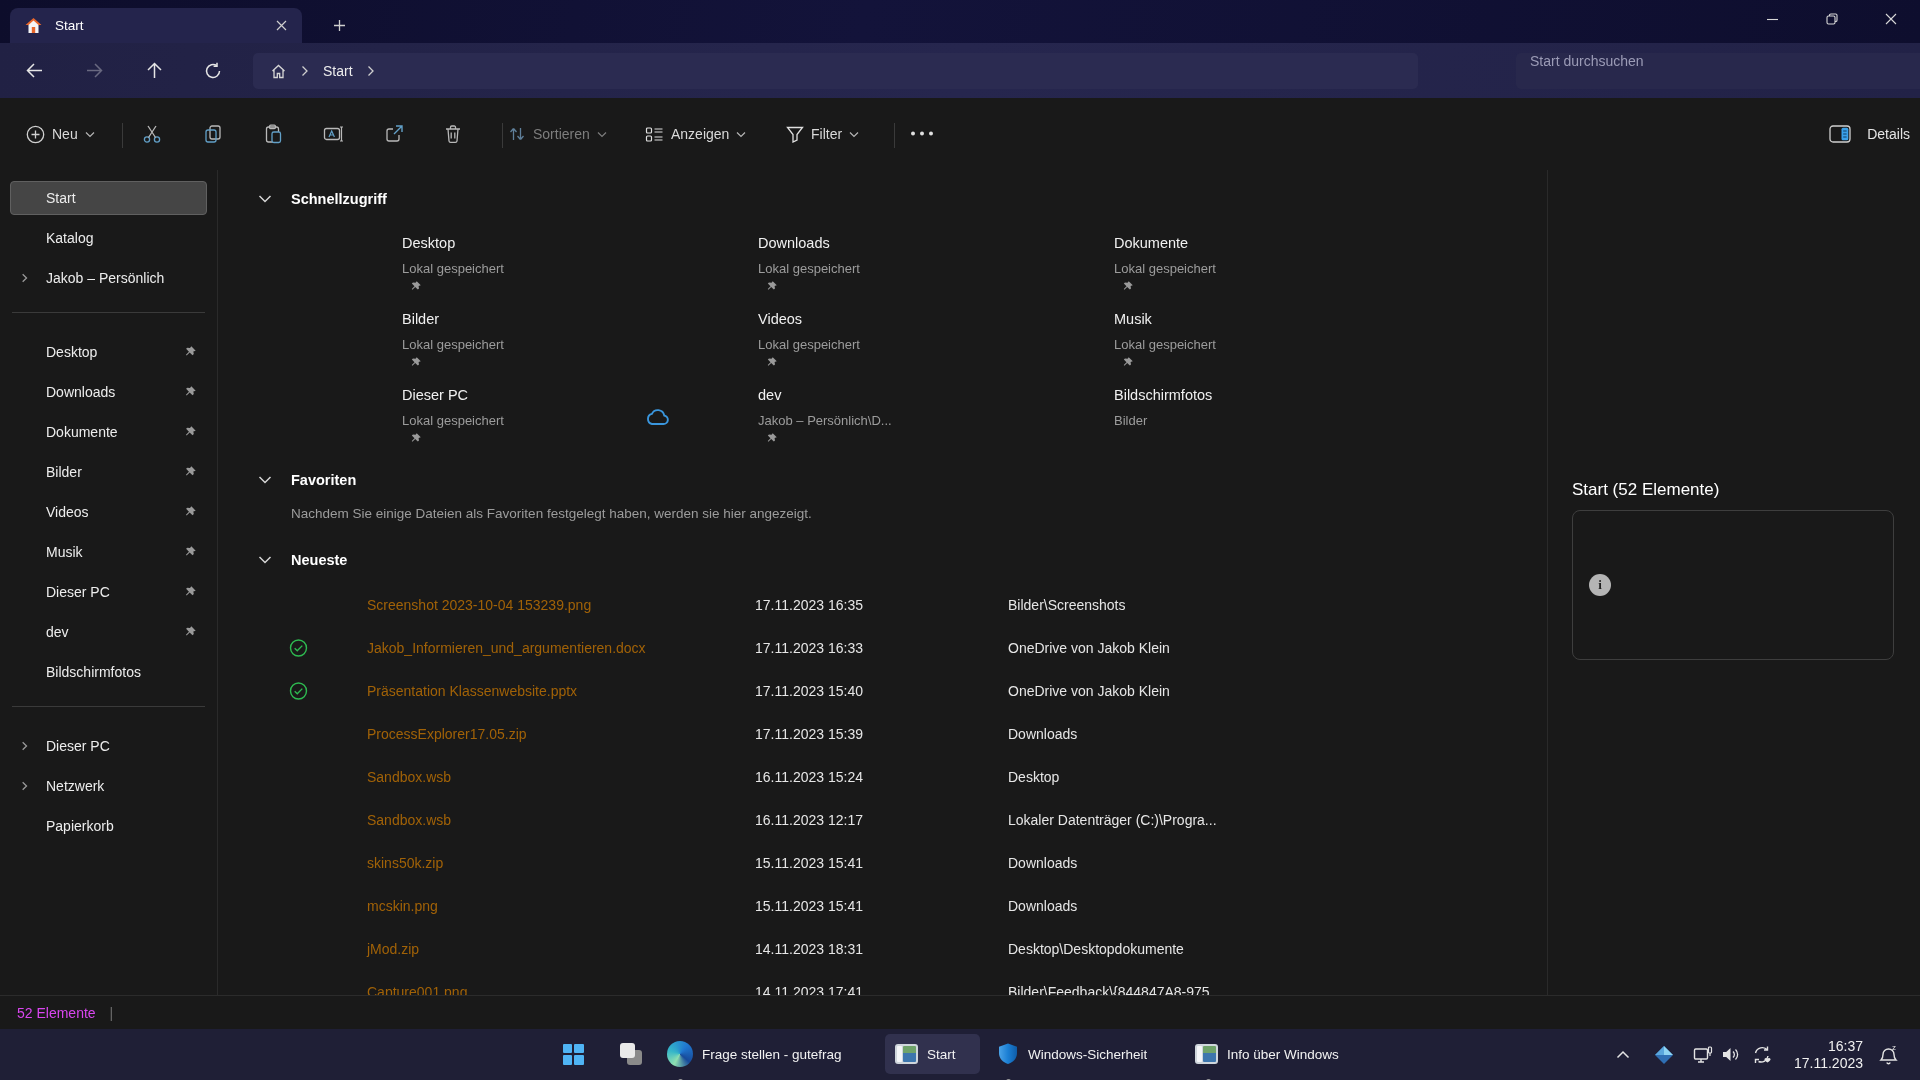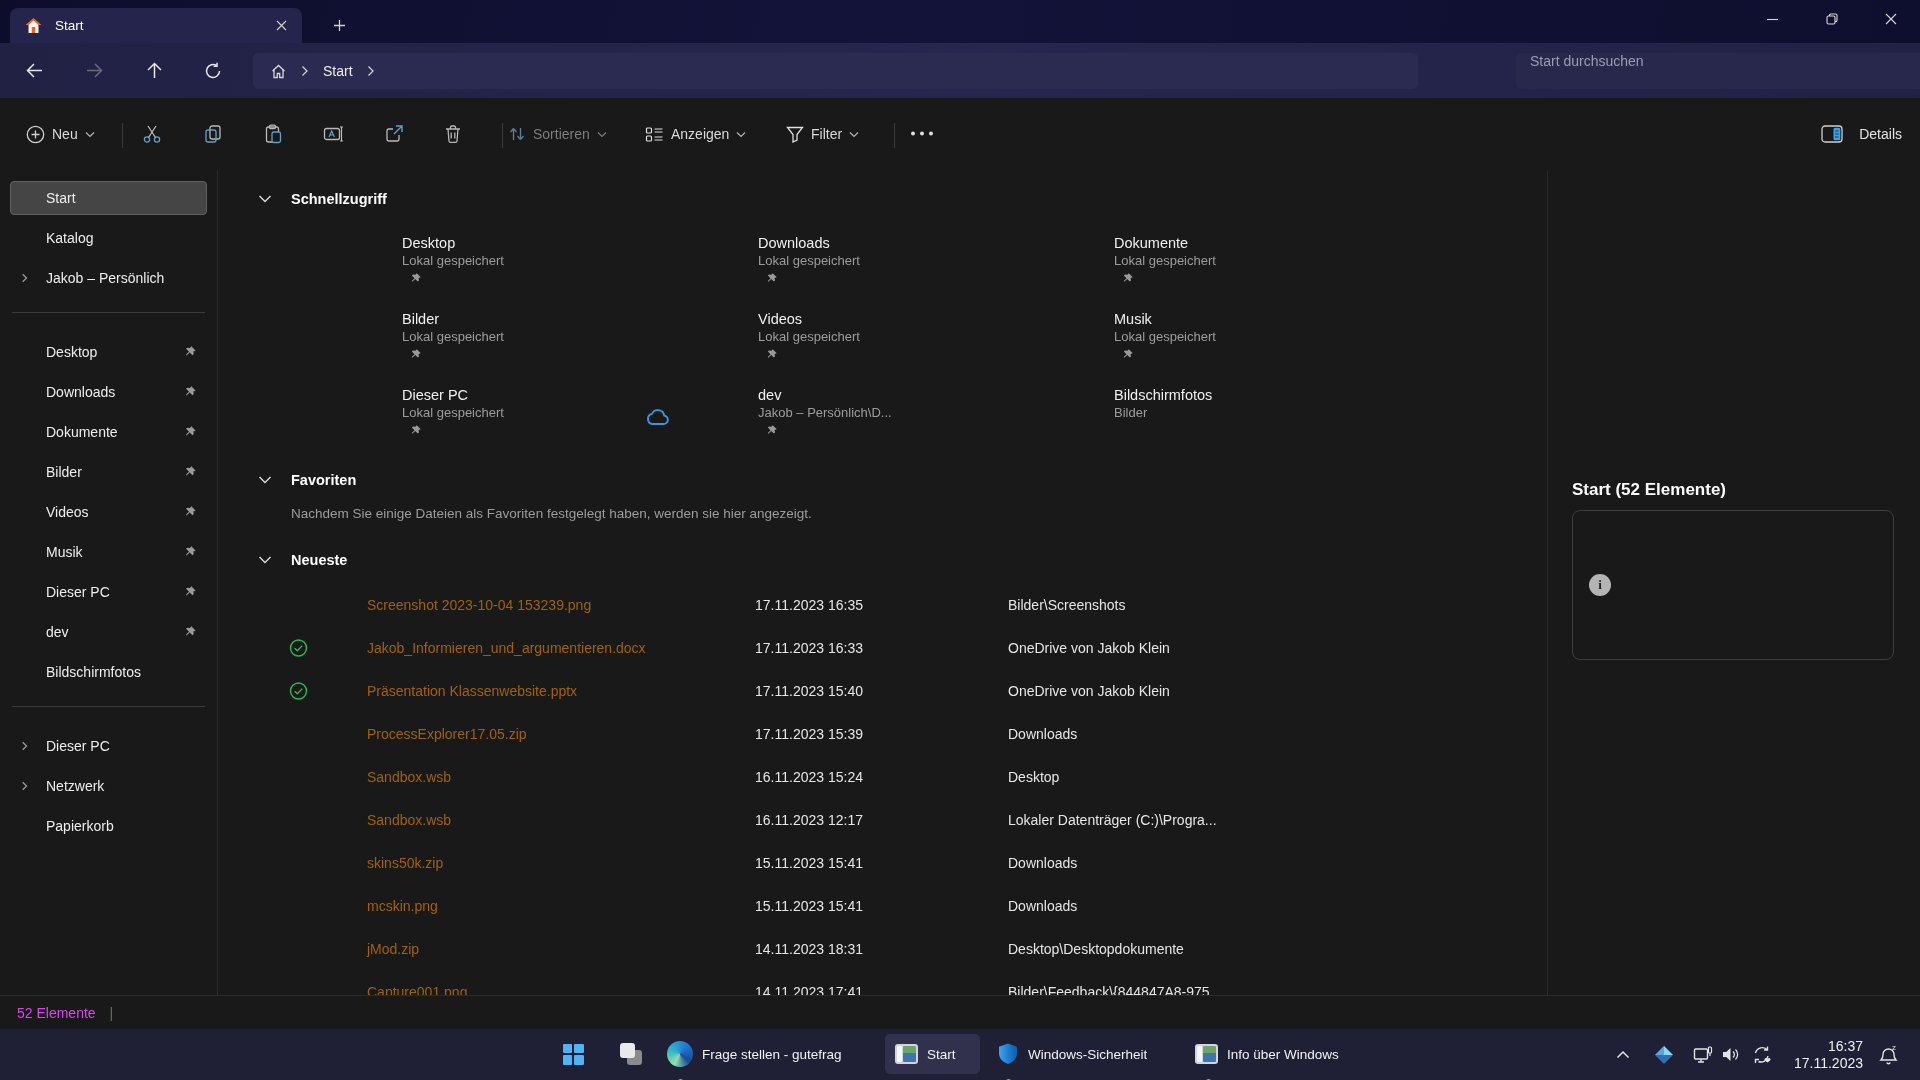--- a/index.html
+++ b/index.html
@@ -29,21 +29,21 @@
   .searchbox input::placeholder{color:#9b9bb6}
   .search-ico{margin:0 13px;display:flex}
 
   
   .toolbar{position:absolute;top:98px;left:0;width:100%;height:72px;background:#191919}
   .tbi{position:absolute;top:26px;display:flex}
   .tgroup{position:absolute;top:22px;height:28px;display:flex;align-items:center;gap:7px;font-size:14px}
   .tsep{position:absolute;top:25px;width:1px;height:25px;background:#3a3a3a}
   .lbl{color:#d9d9d9}
   .lbl-dis{color:#7d7d7d}
-  .details-btn{position:absolute;right:18px;top:22px;height:28px;display:flex;align-items:center;gap:16px;font-size:14px;color:#e4e4e4}
+  .details-btn{position:absolute;right:10px;top:22px;height:28px;display:flex;align-items:center;gap:16px;font-size:14px;color:#e4e4e4}
 
   
   .bodyarea{position:absolute;top:170px;left:0;width:1920px;height:825px;overflow:hidden}
 
   
   .sidebar{position:absolute;left:0;top:0;width:218px;height:100%;border-right:1px solid #2a2a2a;padding-top:11px}
   .side-item{position:relative;height:34px;margin:0 10px 6px 10px;display:flex;align-items:center;border:1px solid transparent;border-radius:4px;font-size:14px;color:#ededed}
   .side-item.selected{background:#454545;border-color:#606060}
   .side-label{margin-left:35px;white-space:nowrap}
   .side-chevron{position:absolute;left:8px;top:50%;transform:translateY(-50%)}
@@ -53,33 +53,33 @@
   
   .main{position:absolute;left:218px;top:0;width:1329px;height:100%;overflow:hidden}
   .sec{position:absolute;left:0;width:100%;height:30px}
   .sec-chev{position:absolute;left:40px;top:8px}
   .sec-label{position:absolute;left:73px;top:5px;font-size:14.5px;font-weight:700;color:#fff}
   .sec-quick{top:16px}.sec-fav{top:297px}.sec-recent{top:377px}
   .fav-empty{position:absolute;left:73px;top:336px;font-size:13.5px;color:#9c9c9c}
   .tiles{position:absolute;left:184px;top:56px;display:grid;grid-template-columns:356px 356px 356px;grid-auto-rows:76px}
   .tile{position:relative}
   .tile-name{font-size:14.5px;color:#f0f0f0;padding-top:9px;white-space:nowrap}
-  .tile-sub{font-size:13px;color:#9c9c9c;margin-top:2px;white-space:nowrap}
+  .tile-sub{font-size:13px;color:#9c9c9c;margin-top:10px;white-space:nowrap}
   .tile-pin{margin:4px 0 0 7px}
   .cloud{position:absolute;left:427px;top:238px}
   .files{position:absolute;left:0;top:413px;width:100%}
   .file-row{position:relative;height:43px}
   .file-status{position:absolute;left:71px;top:50%;transform:translateY(-50%);display:flex}
   .file-name{position:absolute;left:149px;top:50%;transform:translateY(-50%);font-size:14px;color:#a16207;white-space:nowrap}
   .file-date{position:absolute;left:537px;top:50%;transform:translateY(-50%);font-size:14px;color:#e6e6e6;white-space:nowrap}
   .file-loc{position:absolute;left:790px;top:50%;transform:translateY(-50%);font-size:14px;color:#e6e6e6;white-space:nowrap}
 
   
   .pane{position:absolute;left:1547px;top:0;width:373px;height:100%;border-left:1px solid #2a2a2a}
-  .pane-title{position:absolute;left:24px;top:310px;font-size:17px;font-weight:700;color:#fff}
+  .pane-title{position:absolute;left:24px;top:310px;font-size:17px;font-weight:400;color:#fff}
   .infobox{position:absolute;left:24px;top:340px;width:322px;height:150px;border:1px solid #3e3e3e;border-radius:8px;display:flex;align-items:center;padding:0 14px 0 16px;gap:14px}
   .info-ico{width:22px;height:22px;border-radius:50%;background:#b4b4b4;color:#1f1f1f;font-size:13px;font-weight:700;display:flex;align-items:center;justify-content:center;flex:0 0 auto;font-family:"Liberation Serif",serif}
   .info-text{font-size:15px;line-height:23px;color:#ececec;width:254px}
 
   
   .statusbar{position:absolute;top:995px;left:0;width:100%;height:34px;background:#191919;border-top:1px solid #2b2b2b;display:flex;align-items:center}
   .status-count{margin-left:17px;font-size:14px;color:#d946ef}
   .status-sep{margin-left:14px;color:#6d6d6d;font-size:14px}
 
   

